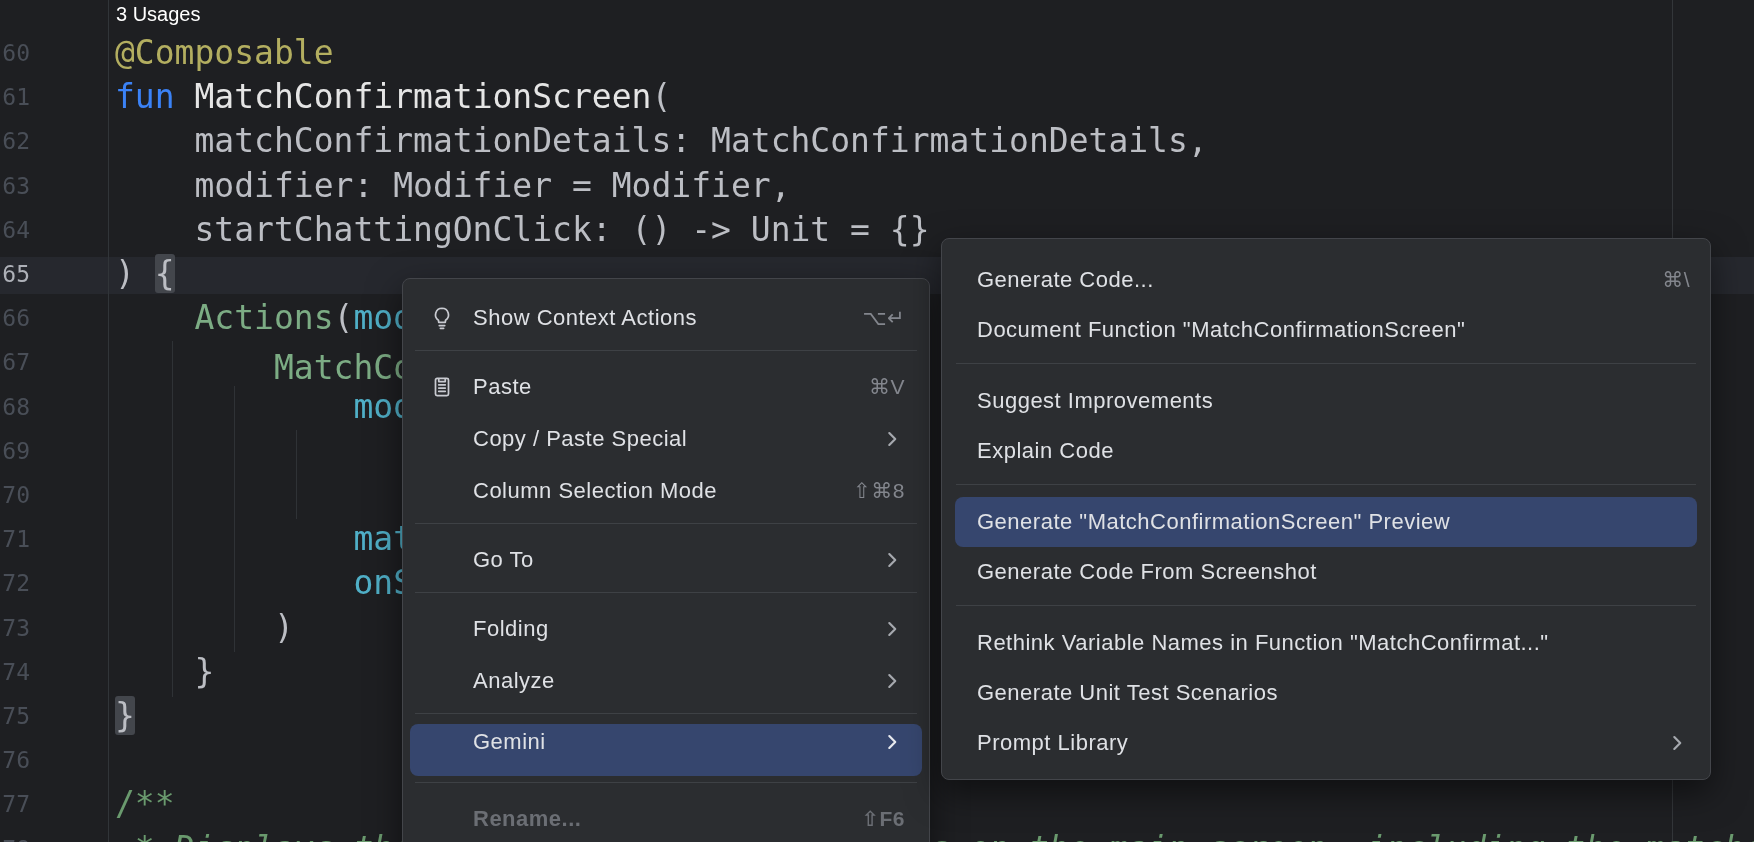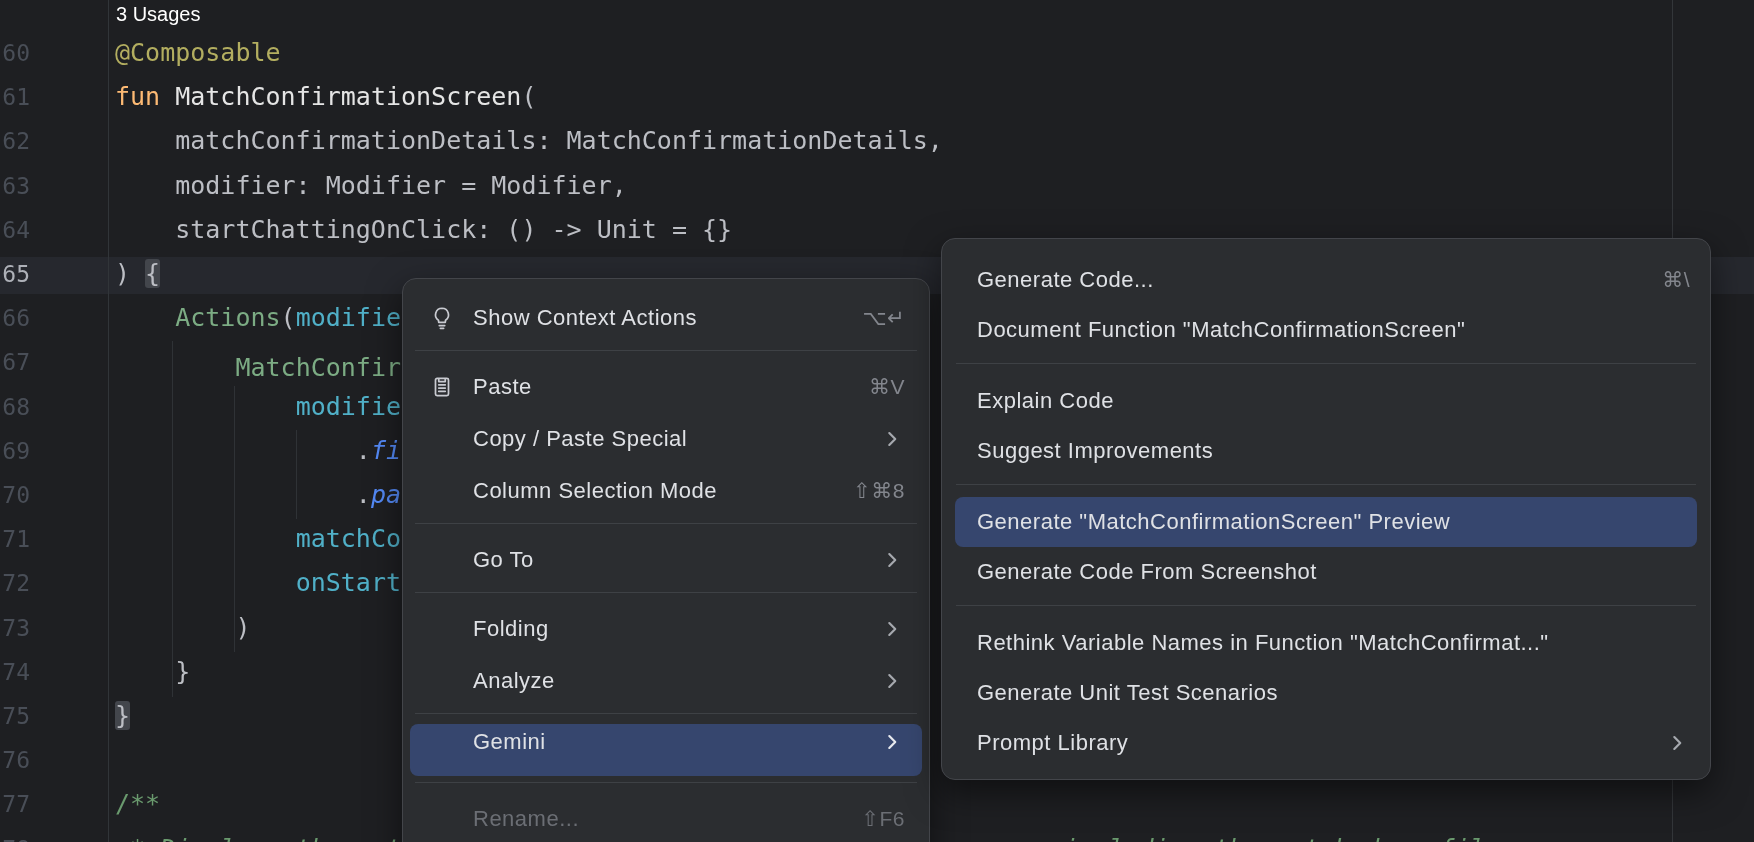--- a/index.html
+++ b/index.html
@@ -9,44 +9,44 @@
   .current-line-band{position:absolute;left:0;top:257px;width:1754px;height:37px;background:#26282E;}
   .gutter-border{position:absolute;left:108px;top:0;width:1px;height:842px;background:#313539;}
   .margin-guide{position:absolute;left:1672px;top:0;width:1px;height:842px;background:#33363A;}
   .indent-guide{position:absolute;width:1px;background:#2F3236;}
   .usages-hint{position:absolute;left:116px;top:0;height:28px;line-height:28px;
                font-size:20px;color:#ffffff;}
   .ln{position:absolute;left:-14px;width:44px;height:44px;line-height:44px;text-align:right;
       font-family:"DejaVu Sans Mono","Liberation Mono",monospace;font-size:23px;color:#494E57;}
   .ln.cur{color:#AEB1B8;}
   .code-line{position:absolute;left:115px;height:44px;line-height:44px;white-space:pre;
-             font-family:"DejaVu Sans Mono","Liberation Mono",monospace;font-size:25px;color:#BCBEC4;}
+             font-family:"DejaVu Sans Mono","Liberation Mono",monospace;font-size:33px;color:#BCBEC4;}
   .tk.def{color:#BCBEC4;}
   .tk.ann{color:#B3AE60;}
-  .tk.kw{color:#fdba74;}
+  .tk.kw{color:#3b82f6;}
   .tk.fn{color:#e5e5e5;}
   .tk.call{color:#7CAC84;}
   .tk.named{color:#50B0C8;}
   .tk.ext{color:#548AF7;font-style:italic;}
   .tk.doc{color:#6A9A6E;}
   .tk.doci{color:#6A9A6E;font-style:italic;}
   .tk.brace{background:#43464C;border-radius:3px;}
   
-  .menu{position:absolute;background:#2B2D30;border:1px solid #43454A;border-radius:14px;
+  .menu{position:absolute;background:#2B2D30;border:1px solid #43454A;border-radius:8px;
         box-shadow:0 12px 34px rgba(0,0,0,.5);box-sizing:border-box;color:#DFE1E5;}
   #context-menu{left:402px;top:278px;width:528px;height:600px;padding-top:13px;z-index:10;}
   #gemini-submenu{left:941px;top:238px;width:770px;height:542px;padding-top:16px;z-index:11;}
   .menu-row{display:flex;align-items:center;height:52px;padding:0 24px 0 26px;
             font-size:22px;letter-spacing:.5px;box-sizing:border-box;}
   #gemini-submenu .menu-row{height:50px;padding:0 20px 0 35px;}
   .ico-col{width:44px;flex:none;display:flex;align-items:center;}
   .menu-label{flex:1;white-space:nowrap;overflow:hidden;}
   .menu-shortcut{flex:none;color:#83868D;font-size:21px;margin-left:18px;
                  font-family:"Liberation Sans","DejaVu Sans",sans-serif;}
-  .menu-row.dis .menu-label,.menu-row.dis .menu-shortcut{color:#6B6E74;}
+  .menu-row.dis .menu-label,.menu-row.dis .menu-shortcut{color:#6B6E74;font-weight:bold;}
   .menu-row.hl{background:#36466E;border-radius:8px;}
   #context-menu .menu-row.hl{margin:0 7px;padding:0 17px 16px 19px;}
   #gemini-submenu .menu-row.hl{margin:0 13px;padding:0 7px 0 22px;}
   .menu-sep{height:1px;background:#3E4145;margin:6px 12px 10px 12px;}
   #gemini-submenu .menu-sep{margin:8px 14px 12px 14px;}
   .chev{flex:none;margin-left:14px;}
   svg{display:block;}
 </style>
 </head>
 <body>
@@ -189,24 +189,24 @@
   <div class="menu" id="gemini-submenu">
       <div class="menu-row">
         <span class="menu-label">Generate Code...</span>
         <span class="menu-shortcut">⌘\</span>
       </div>
       <div class="menu-row">
         <span class="menu-label">Document Function "MatchConfirmationScreen"</span>
       </div>
       <div class="menu-sep"></div>
       <div class="menu-row">
+        <span class="menu-label">Suggest Improvements</span>
+      </div>
+      <div class="menu-row">
         <span class="menu-label">Explain Code</span>
-      </div>
-      <div class="menu-row">
-        <span class="menu-label">Suggest Improvements</span>
       </div>
       <div class="menu-sep"></div>
       <div class="menu-row hl">
         <span class="menu-label">Generate "MatchConfirmationScreen" Preview</span>
       </div>
       <div class="menu-row">
         <span class="menu-label">Generate Code From Screenshot</span>
       </div>
       <div class="menu-sep"></div>
       <div class="menu-row">

